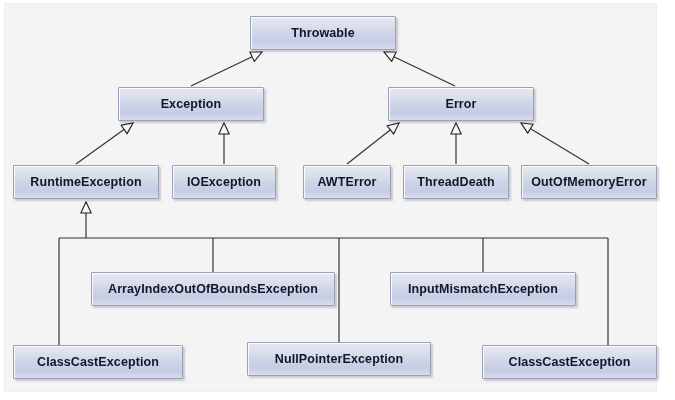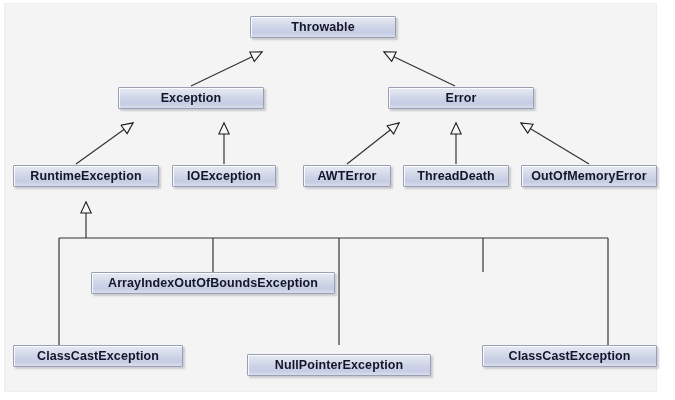--- a/index.html
+++ b/index.html
@@ -30,21 +30,21 @@
     position: absolute;
     left: 0;
     top: 0;
     width: 675px;
     height: 400px;
     pointer-events: none;
   }
   .node {
     position: absolute;
     box-sizing: border-box;
-    height: 22px;
+    height: 34px;
     border: 1px solid #9a9fb4;
     border-radius: 1px;
     background: linear-gradient(to bottom,
         #e6e9f3 0%,
         #dde1ee 22%,
         #cdd3e7 55%,
         #c6cce3 78%,
         #d8dcec 100%);
     box-shadow:
         inset 1px 1px 0 rgba(255,255,255,0.85),
@@ -125,22 +125,25 @@
   </div>
   <div class="node" style="left: 403px; top: 165px; width: 106px;">
     <span class="label">ThreadDeath</span>
   </div>
   <div class="node" style="left: 521px; top: 165px; width: 136px;">
     <span class="label">OutOfMemoryError</span>
   </div>
   <div class="node" style="left: 91px; top: 272px; width: 244px;">
     <span class="label">ArrayIndexOutOfBoundsException</span>
   </div>
+  <div class="node" style="left: 390px; top: 272px; width: 186px;">
+    <span class="label">InputMismatchException</span>
+  </div>
   <div class="node" style="left: 13px; top: 345px; width: 170px;">
     <span class="label">ClassCastException</span>
   </div>
-  <div class="node" style="left: 247px; top: 354px; width: 184px;">
+  <div class="node" style="left: 247px; top: 342px; width: 184px;">
     <span class="label">NullPointerException</span>
   </div>
   <div class="node" style="left: 482px; top: 345px; width: 175px;">
     <span class="label">ClassCastException</span>
   </div>
 </div>
 
 </body></html>

